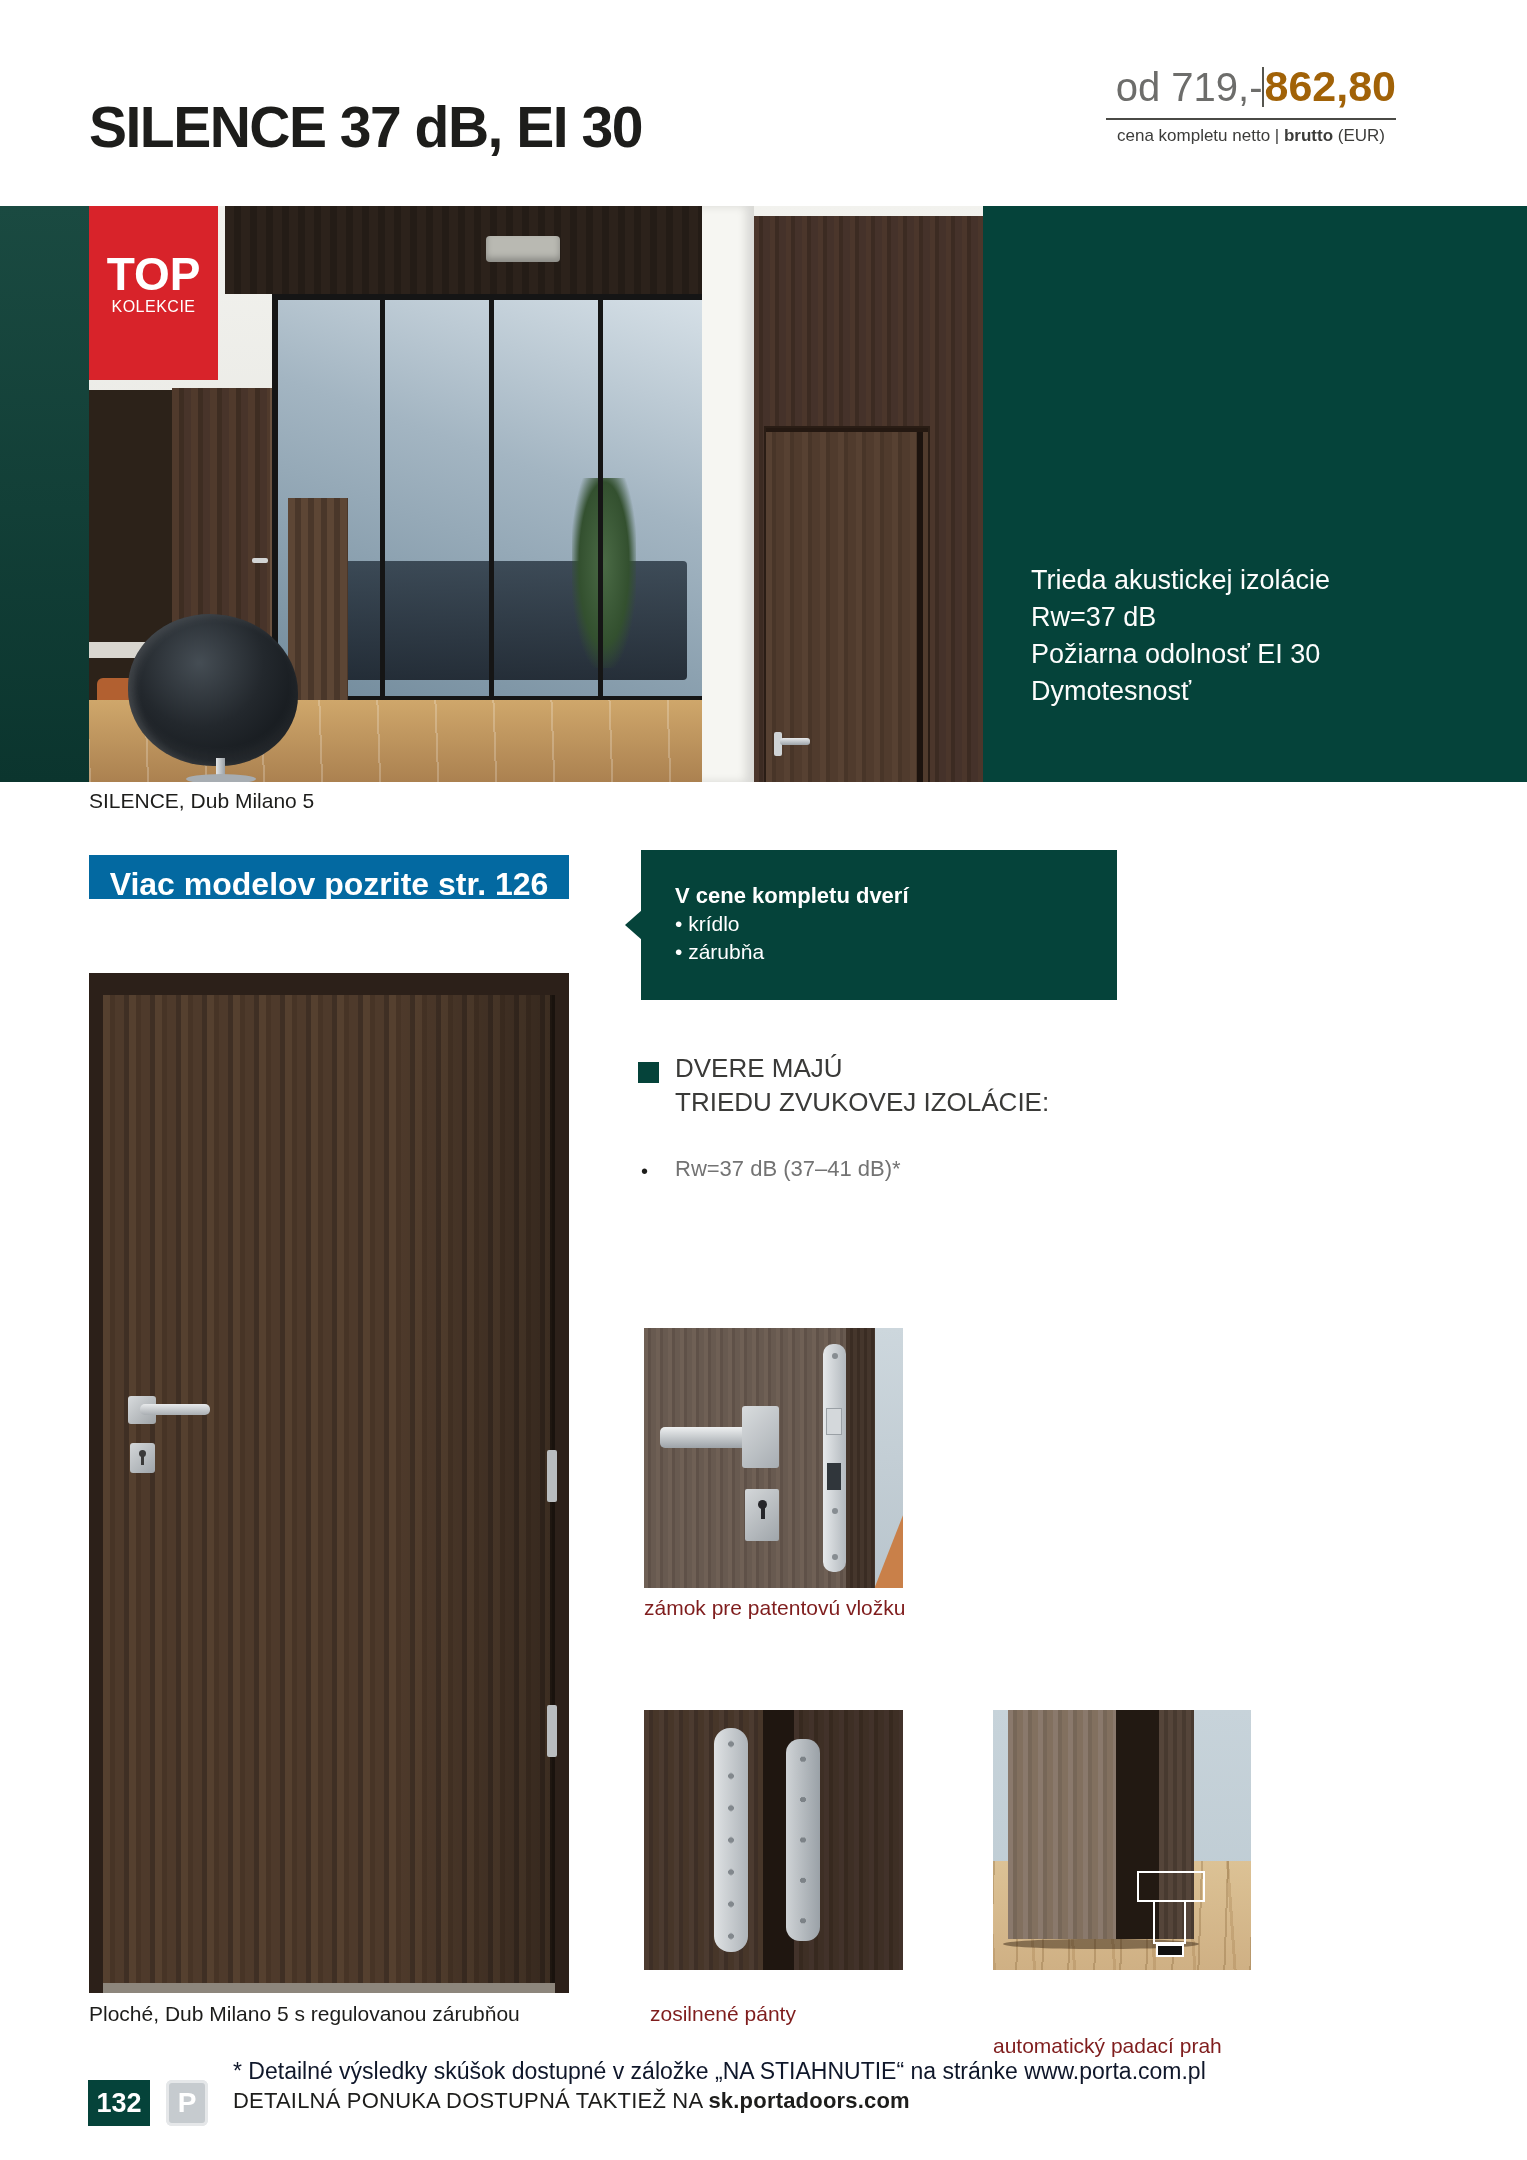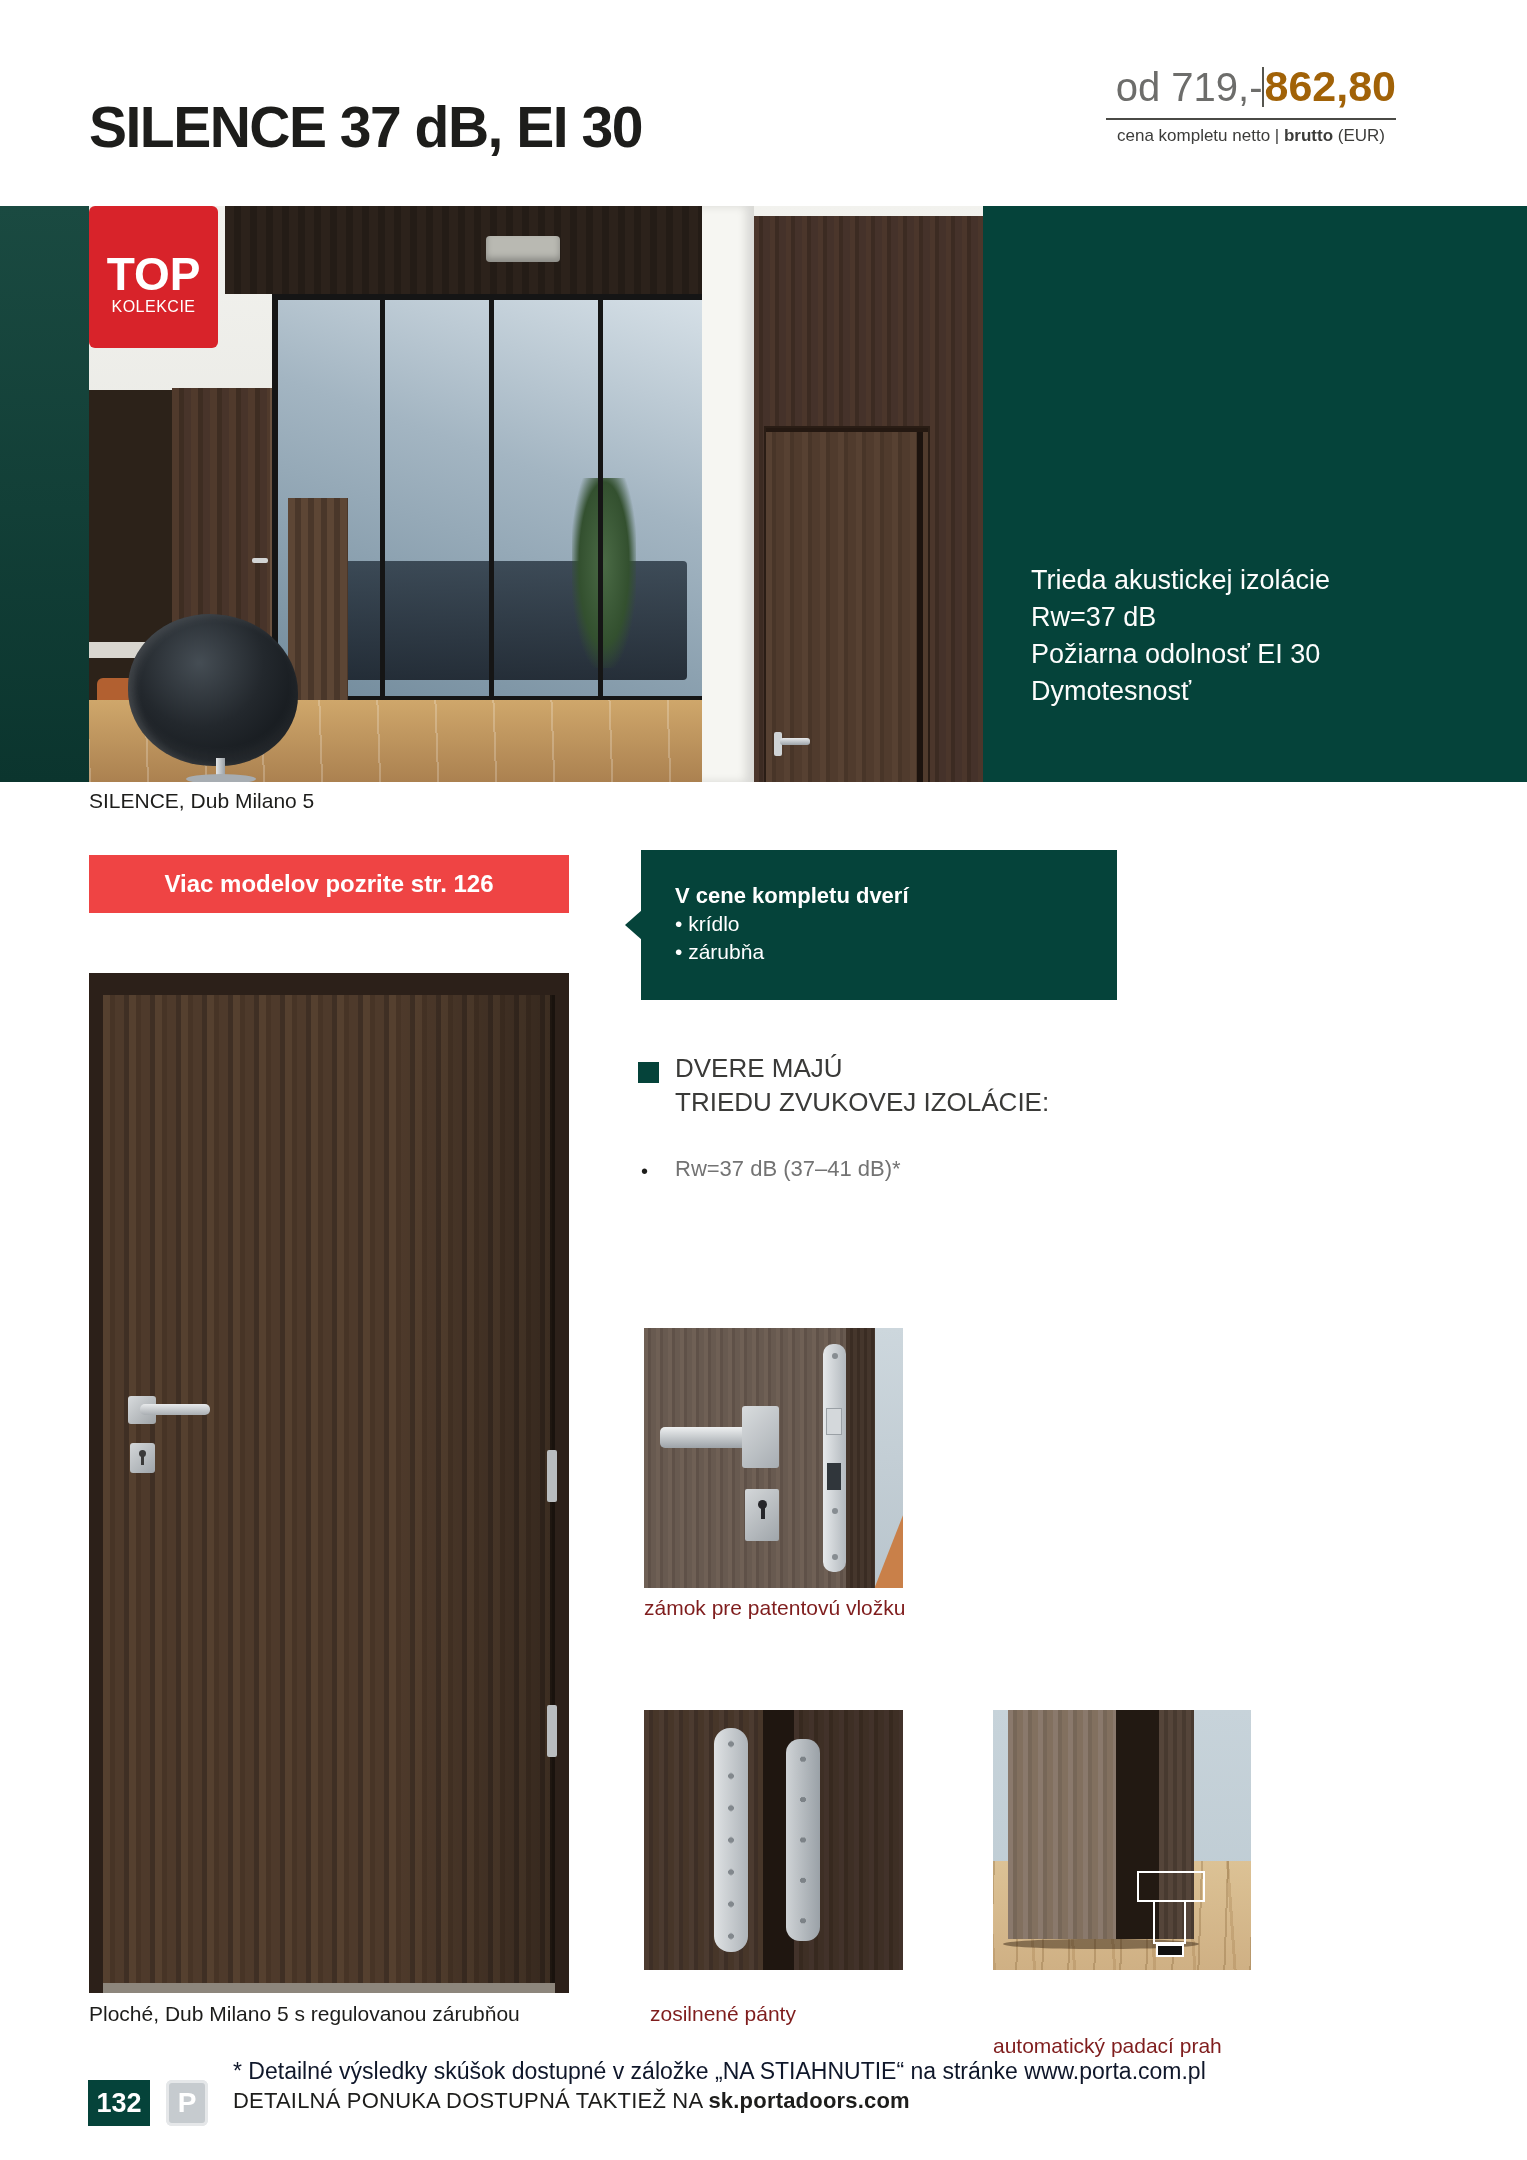--- a/index.html
+++ b/index.html
@@ -55,33 +55,33 @@
   .ph-right-wall{left:754px;top:10px;width:229px;height:566px;
     background:repeating-linear-gradient(90deg,#4b362b 0 5px,#3c2b22 5px 9px,#45322a 9px 16px);}
   .ph-right-door{left:766px;top:222px;width:162px;height:354px;box-sizing:border-box;
     background:repeating-linear-gradient(90deg,#574132 0 6px,#483528 6px 10px,#503b2d 10px 18px);
     border-top:4px solid #241811;outline:2px solid #2a1d15;}
   .ph-right-door-gap{right:5px;top:0;width:6px;height:100%;background:#1c130e;}
   .ph-right-door-rosette{left:8px;top:300px;width:8px;height:24px;background:#cfd3d5;border-radius:2px;}
   .ph-right-door-lever{left:14px;top:306px;width:30px;height:7px;background:linear-gradient(180deg,#e8eaec,#9da3a8);border-radius:3px;}
 
   
-  .badge{left:89px;top:206px;width:129px;height:142px;background:#d8232a;text-align:center;color:#fff;border-radius:6px;}
+  .badge{left:89px;top:206px;width:129px;height:174px;background:#d8232a;text-align:center;color:#fff;}
   .badge-top{margin-top:48px;font-size:46px;font-weight:bold;line-height:40px;}
   .badge-bottom{font-size:16px;letter-spacing:.5px;margin-top:4px;}
 
   
   .info-panel{left:983px;top:206px;width:544px;height:576px;background:#05433a;}
   .info-lines{left:48px;top:356px;font-size:27px;line-height:37px;color:#fdfdfc;}
 
   .photo-caption{left:89px;top:789px;font-size:21px;color:#1d1d1b;}
 
   
-  .models-banner{left:89px;top:855px;width:480px;height:58px;background:#ef4444;color:#fff;
-    font-size:24px;font-weight:bold;text-align:center;line-height:58px;}
+  .models-banner{left:89px;top:855px;width:480px;height:44px;background:#0369a1;color:#fff;
+    font-size:32px;font-weight:bold;text-align:center;line-height:58px;}
   .include-box{left:641px;top:850px;width:476px;height:150px;background:#05433a;color:#fff;box-sizing:border-box;padding:32px 0 0 34px;}
   .include-notch{left:-16px;top:60px;width:0;height:0;border-top:15px solid transparent;border-bottom:15px solid transparent;border-right:17px solid #05433a;}
   .include-title{font-size:22px;font-weight:bold;line-height:28px;}
   .include-item{font-size:21px;line-height:28px;}
 
   
   .sound-square{left:638px;top:1062px;width:21px;height:21px;background:#05433a;}
   .sound-heading{left:675px;top:1051px;font-size:26px;line-height:34px;color:#3a3a38;}
   .sound-bullet{left:641px;top:1160px;font-size:20px;color:#1d1d1b;}
   .sound-value{left:675px;top:1156px;font-size:22px;color:#737373;}

